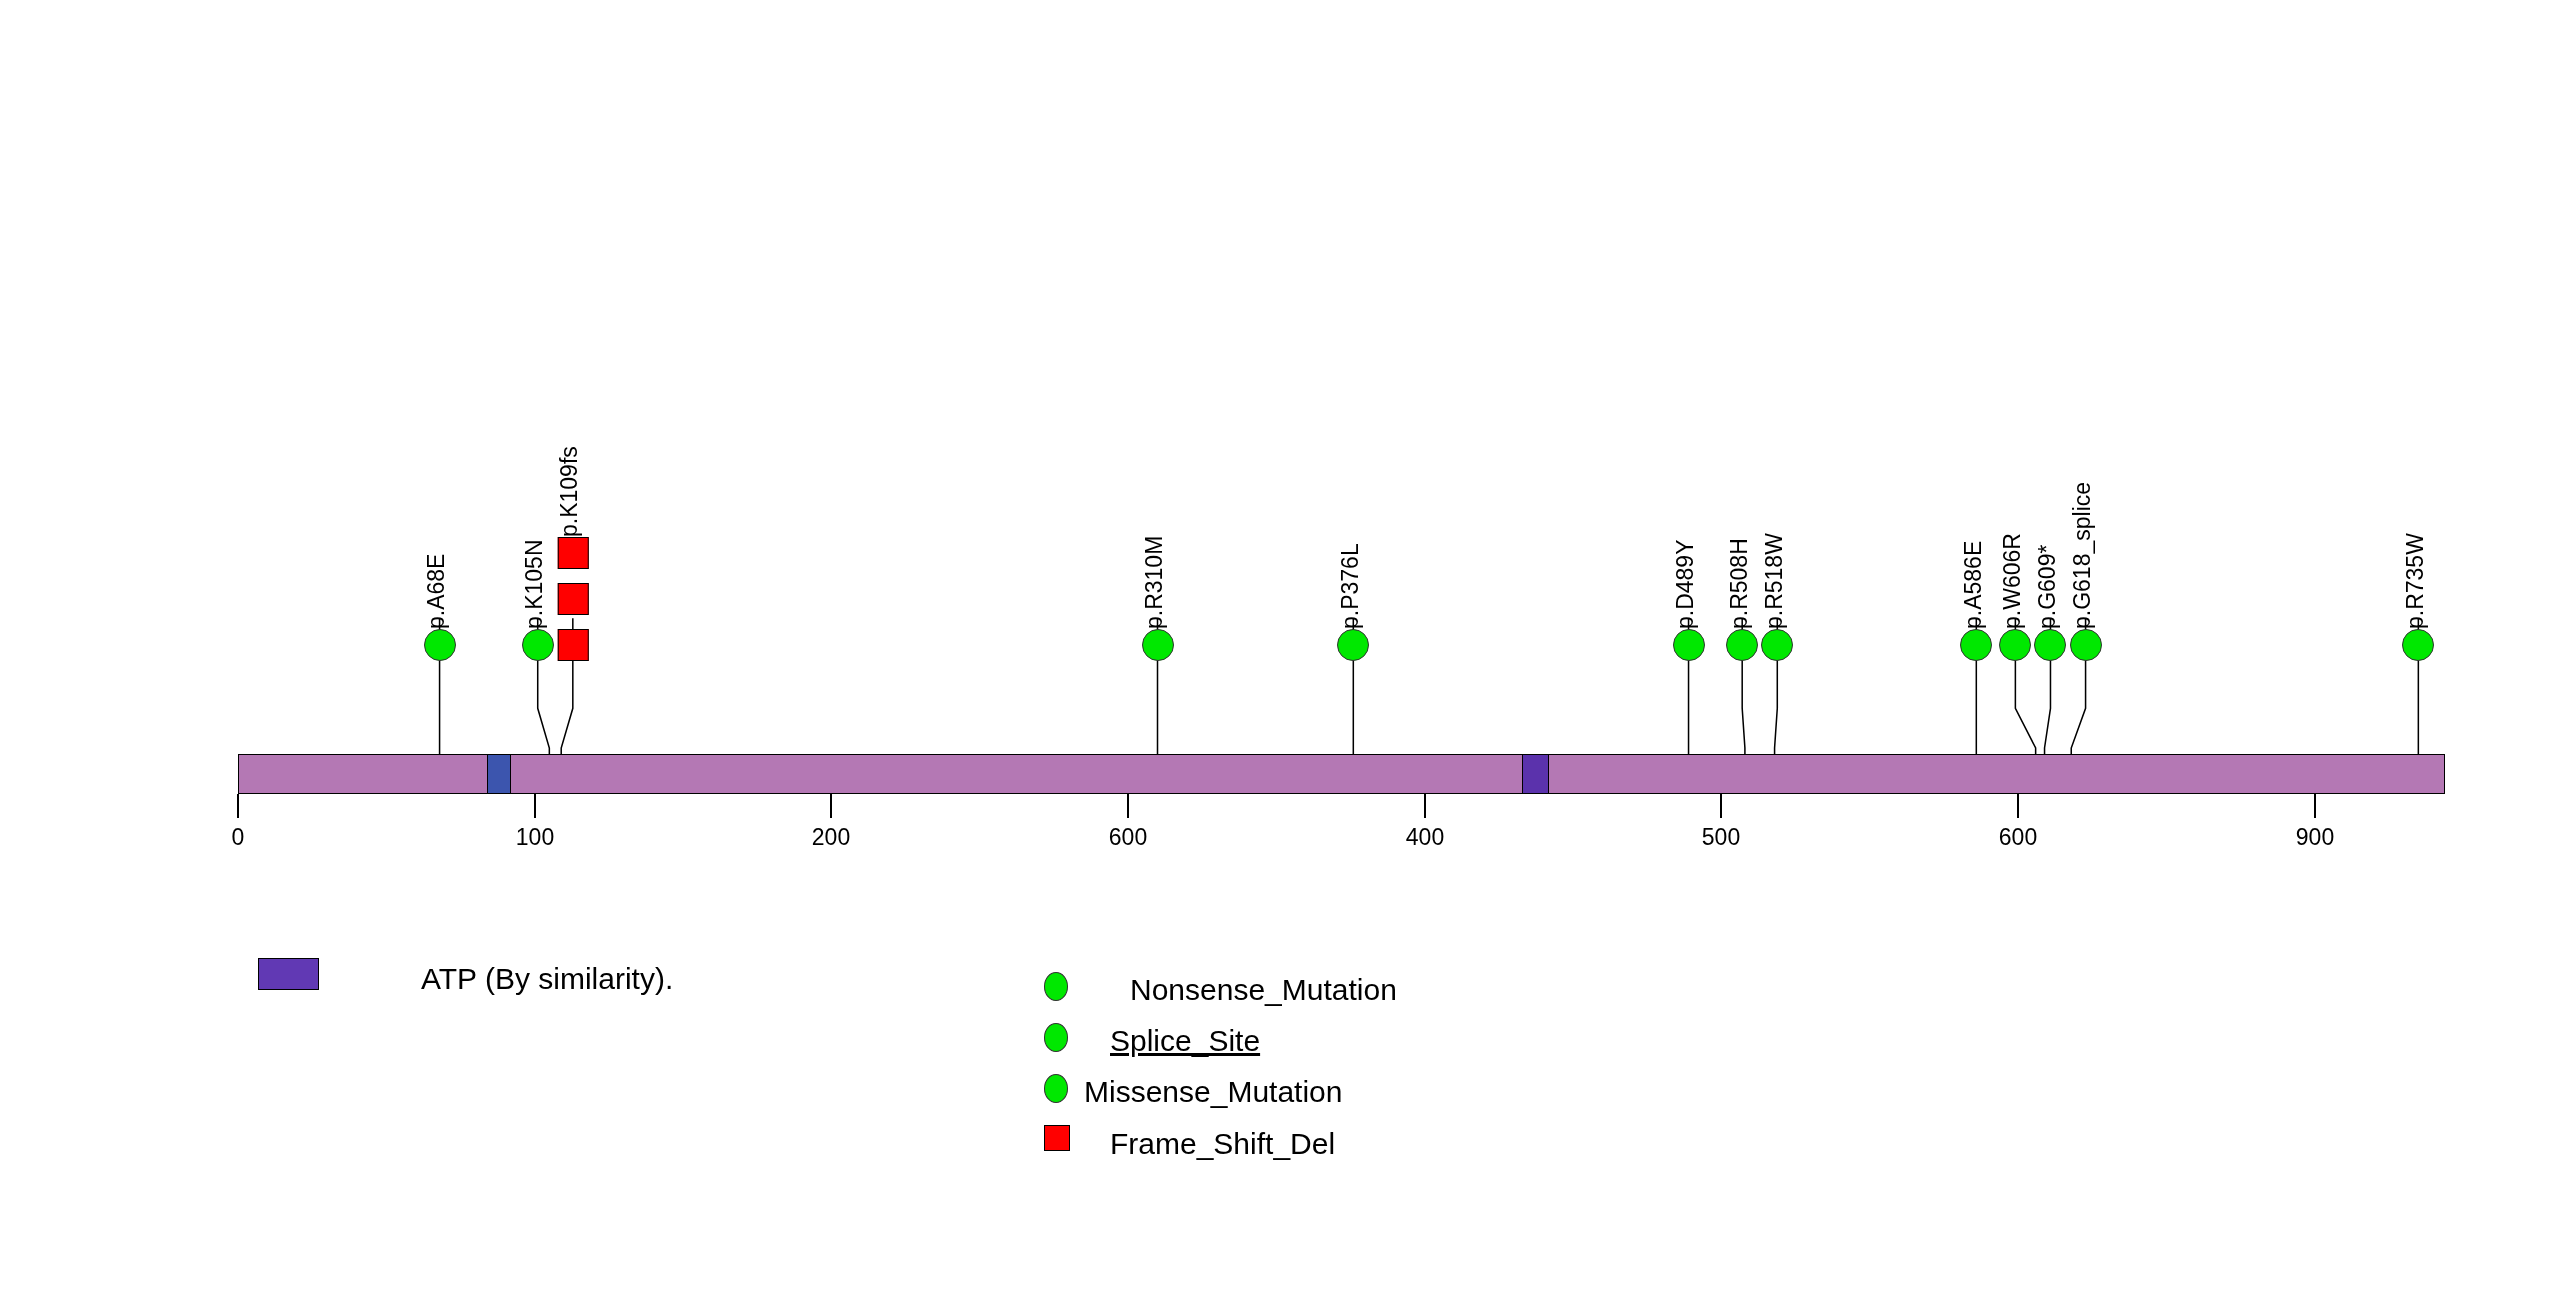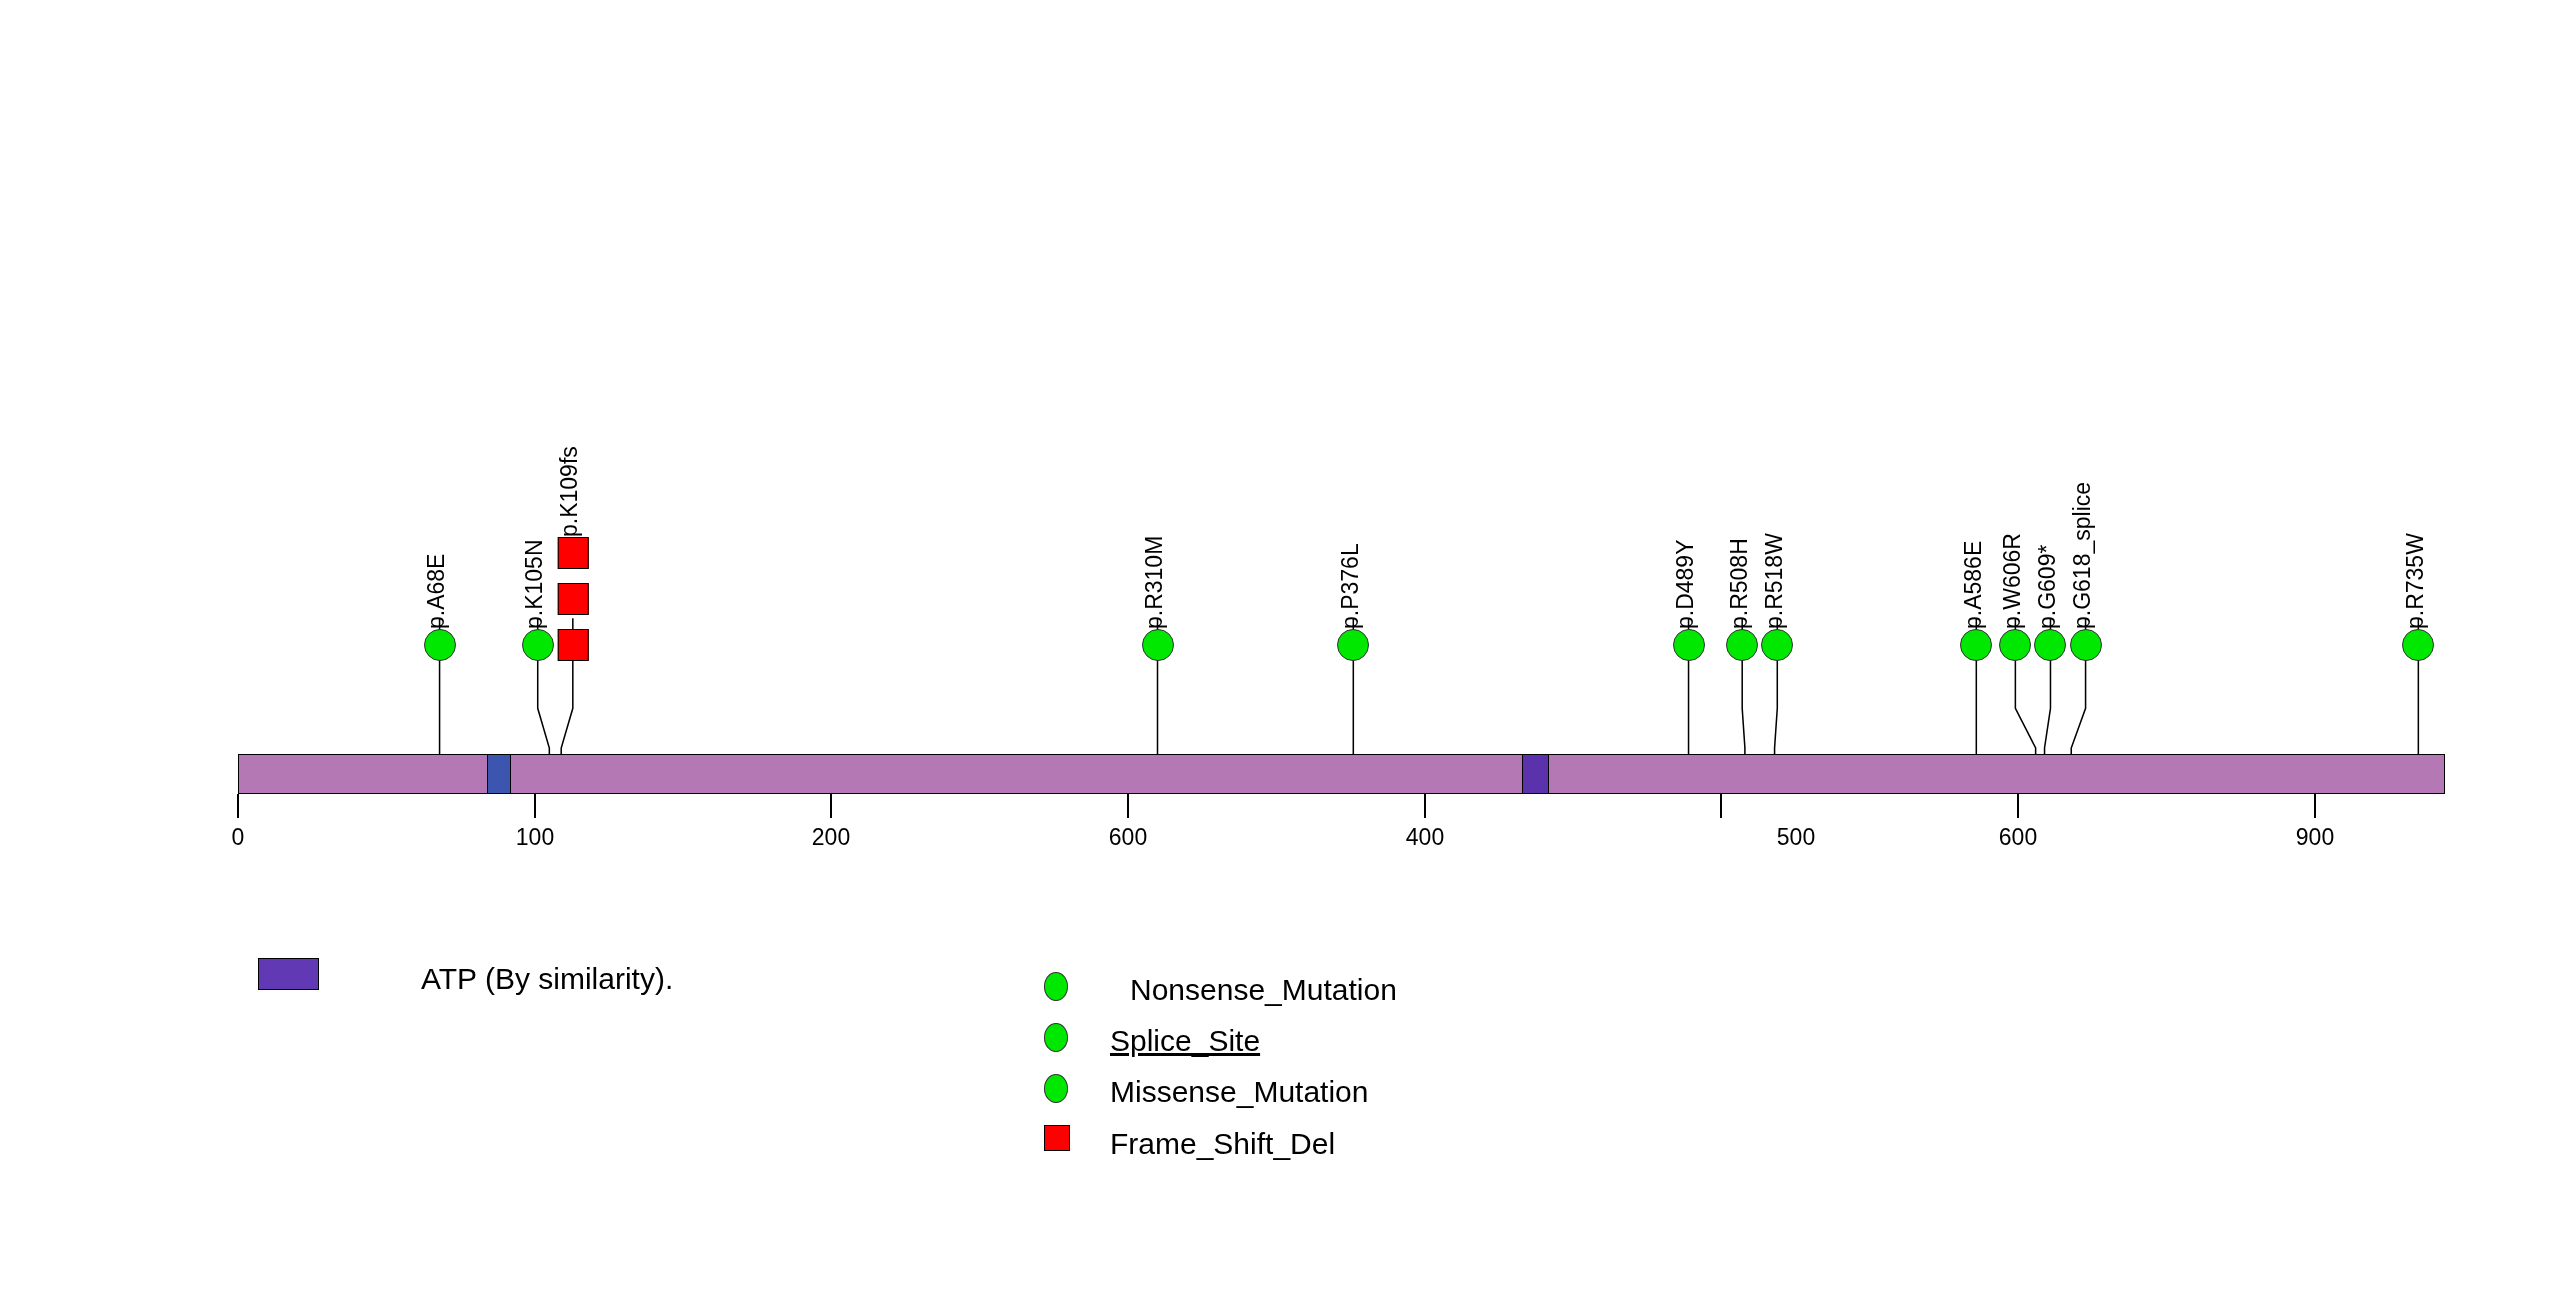--- a/index.html
+++ b/index.html
@@ -155,36 +155,36 @@
       <div class="axis-label" style="left: 238px; top: 826px;">0</div>
       <div class="axis-tick" style="left: 534px; top: 794px; height: 24.4px;"></div>
       <div class="axis-label" style="left: 535px; top: 826px;">100</div>
       <div class="axis-tick" style="left: 830px; top: 794px; height: 24.4px;"></div>
       <div class="axis-label" style="left: 831px; top: 826px;">200</div>
       <div class="axis-tick" style="left: 1127px; top: 794px; height: 24.4px;"></div>
       <div class="axis-label" style="left: 1128px; top: 826px;">600</div>
       <div class="axis-tick" style="left: 1424px; top: 794px; height: 24.4px;"></div>
       <div class="axis-label" style="left: 1425px; top: 826px;">400</div>
       <div class="axis-tick" style="left: 1720px; top: 794px; height: 24.4px;"></div>
-      <div class="axis-label" style="left: 1796px; top: 826px;">500</div>
+      <div class="axis-label" style="left: 1721px; top: 826px;">500</div>
       <div class="axis-tick" style="left: 2017px; top: 794px; height: 24.4px;"></div>
       <div class="axis-label" style="left: 2018px; top: 826px;">600</div>
       <div class="axis-tick" style="left: 2314px; top: 794px; height: 24.4px;"></div>
       <div class="axis-label" style="left: 2315px; top: 826px;">900</div>
     </div>
 
   <div id="domain-legend-layer">
       <div class="legend-swatch-rect" style="left: 258px; top: 958px; width: 61px; height: 32px; background: rgb(97, 57, 180);"></div>
       <div class="legend-text" style="left: 421px; top: 964px;">ATP (By similarity).</div>
     </div>
   <div id="mutation-legend-layer">
       <div class="legend-swatch-circle" style="width: 24.4px; height: 29px; left: 1044px; top: 972px; background: rgb(0, 232, 0);"></div>
       <div class="legend-text" style="left: 1110px; top: 975px; margin-left: 20px;">Nonsense_Mutation</div>
       <div class="legend-swatch-circle" style="width: 24.4px; height: 29px; left: 1044px; top: 1023px; background: rgb(0, 232, 0);"></div>
       <div class="legend-text" style="left: 1110px; top: 1026px; text-decoration: underline;">Splice_Site</div>
       <div class="legend-swatch-circle" style="width: 24.4px; height: 29px; left: 1044px; top: 1074px; background: rgb(0, 232, 0);"></div>
-      <div class="legend-text" style="left: 1110px; top: 1077px;">Missense_Mutation</div>
+      <div class="legend-text" style="left: 1084px; top: 1077px;">Missense_Mutation</div>
       <div class="legend-swatch-rect" style="width: 26px; height: 26px; left: 1044px; top: 1125px; background: rgb(255, 0, 0);"></div>
       <div class="legend-text" style="left: 1110px; top: 1129px;">Frame_Shift_Del</div>
     </div>
 
 </div>
 
 
 </body></html>

